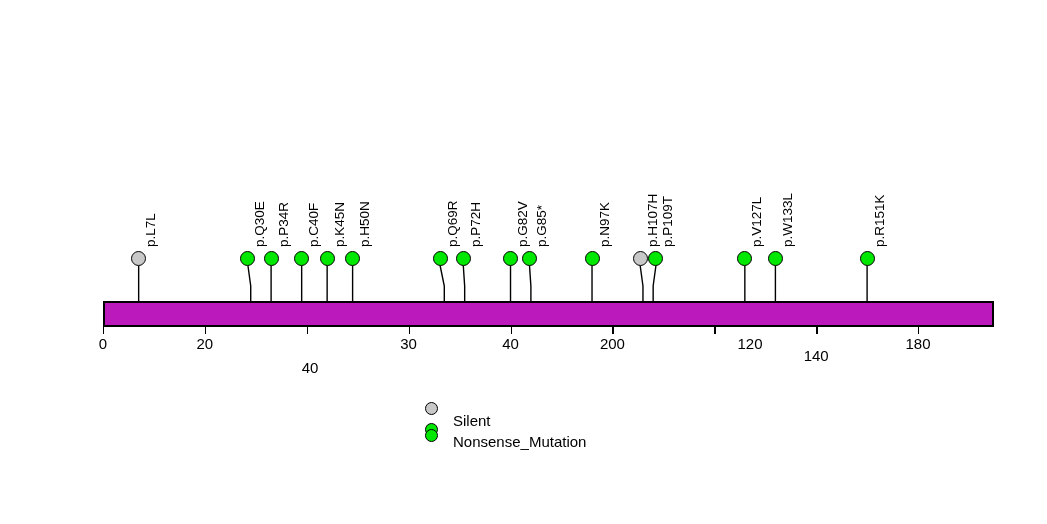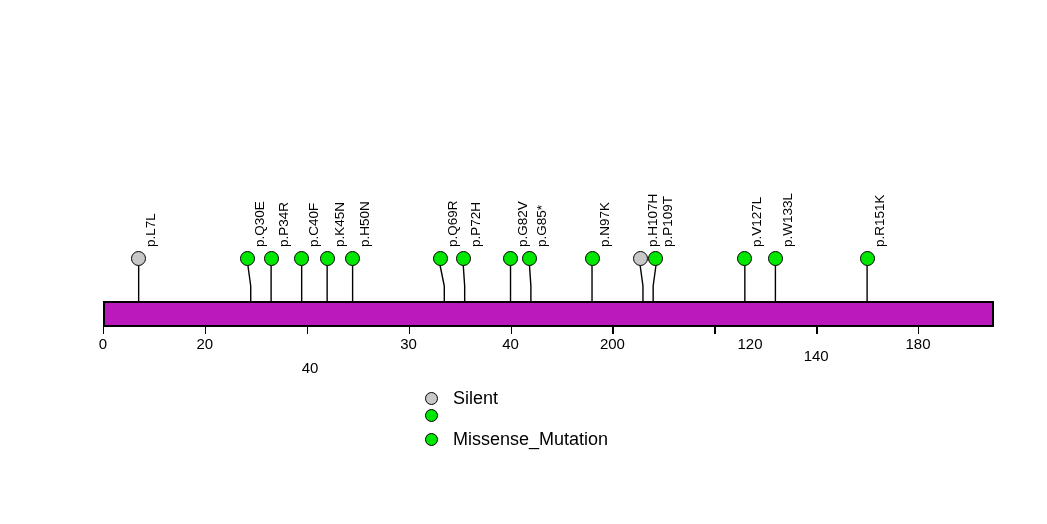--- a/index.html
+++ b/index.html
@@ -66,24 +66,25 @@
     align-items: center;
   }
   .legend-dot {
     width: 13px;
     height: 13px;
     border-radius: 50%;
     border: 1.3px solid #000000;
     box-sizing: border-box;
   }
   .legend-text {
-    font-size: 18px;
+    font-size: 15px;
     color: #000000;
     margin-left: 15px;
     white-space: nowrap;
+    margin-top: 24px;
   }
 </style>
 </head>
 <body>
 
 <div id="plot">
 
   <svg id="stem-layer" width="1047" height="524" style="position:absolute;left:0;top:0;pointer-events:none;">
       <polyline points="138.65800000000002,327 138.65800000000002,286 138.65800000000002,265.5" class="stem" stroke="#000000" stroke-width="1.4" fill="none"></polyline>
       <polyline points="250.726,327 250.726,286 247.9243,265.5" class="stem" stroke="#000000" stroke-width="1.4" fill="none"></polyline>
@@ -163,20 +164,20 @@
       <div class="axis-tick-label" style="left: 918.04px; top: 335px;">180</div>
     </div>
 
   <div id="legend" style="position: absolute; left: 425px; top: 388px;">
       <div class="legend-row" style="left: 0px; top: 0px;">
         <span class="legend-dot" style="background: rgb(200, 200, 200);"></span>
         <span class="legend-text">Silent</span>
       </div>
       <div class="legend-row" style="left: 0px; top: 20.5px;">
         <span class="legend-dot" style="background: rgb(0, 232, 0);"></span>
+        <span class="legend-text">Nonsense_Mutation</span>
       </div>
       <div class="legend-row" style="left: 0px; top: 41px;">
         <span class="legend-dot" style="background: rgb(0, 232, 0);"></span>
-        <span class="legend-text">Missense_Mutation</span>
       </div>
     </div>
 
 </div>
 
 </body></html>

